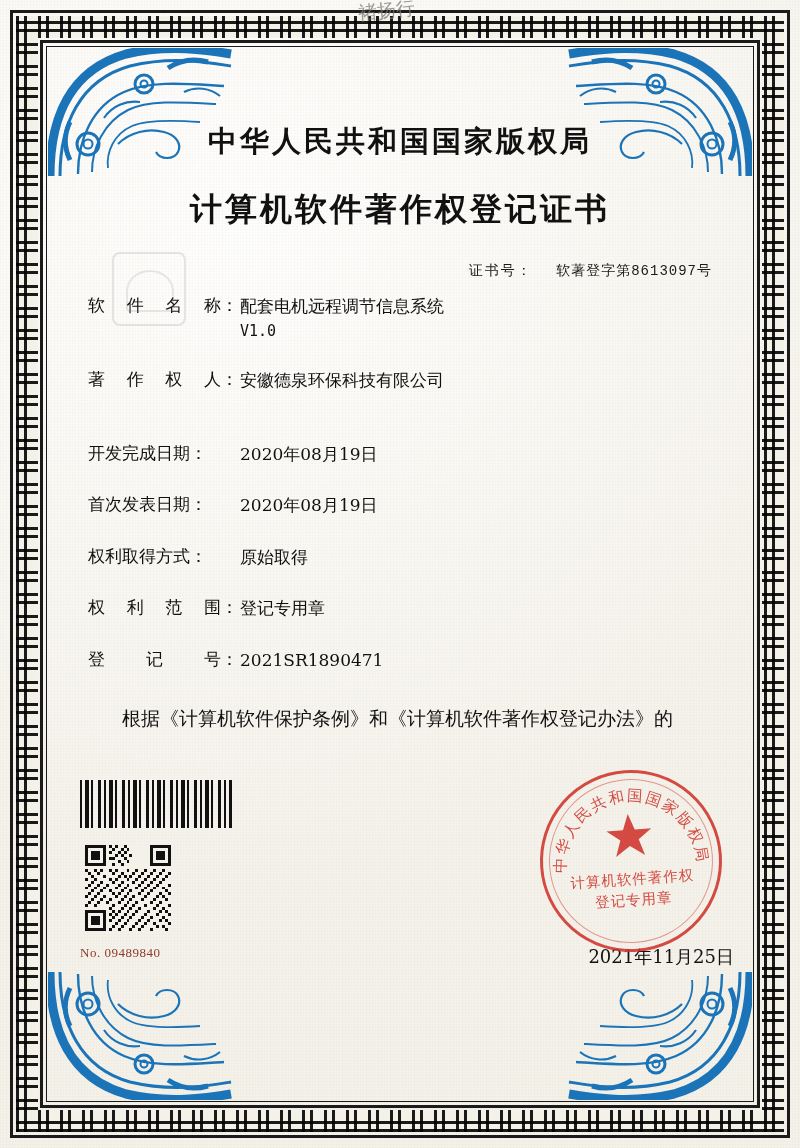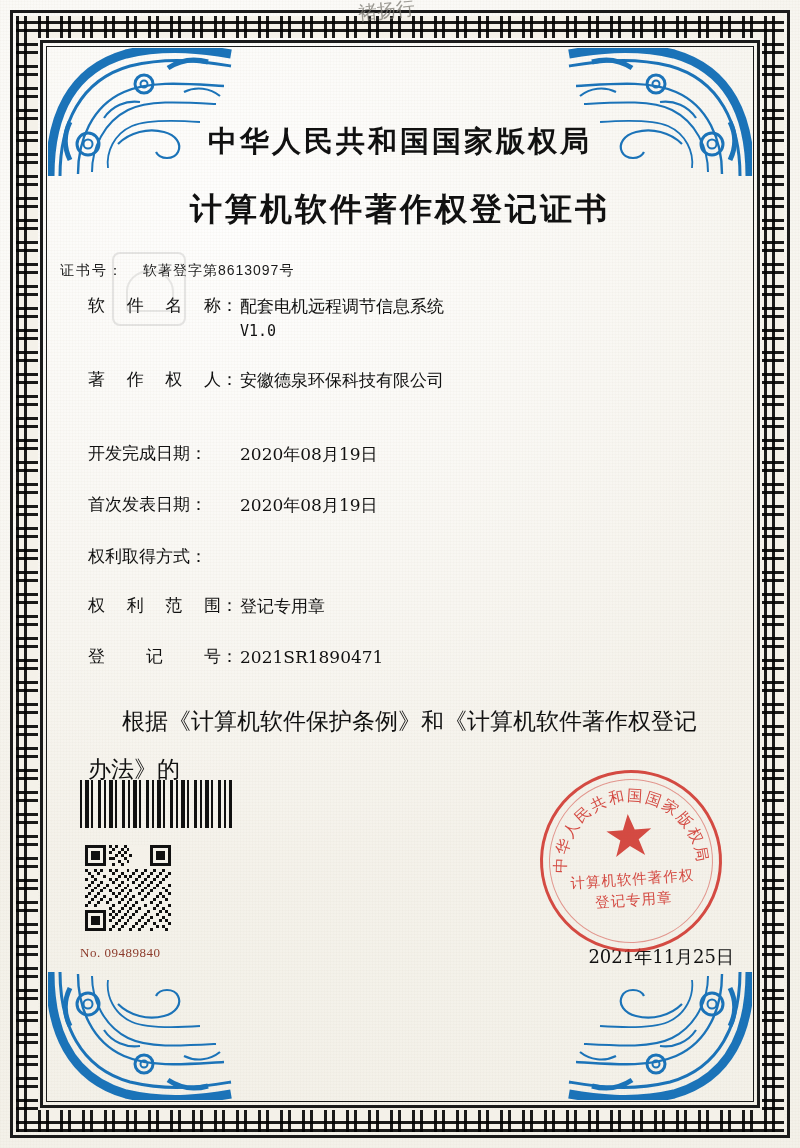--- a/index.html
+++ b/index.html
@@ -120,23 +120,24 @@
   .title-sub {
     font-family: "DejaVu Serif", "Liberation Serif", serif;
     font-size: 32px;
     font-weight: bold;
     letter-spacing: 3px;
     color: #111;
     margin-top: 26px;
   }
 
   .cert-no-row {
+    text-align: right;
     margin-top: 30px;
     padding-right: 28px;
-    font-family: Liberation Sans, sans-serif;
+    font-family: Liberation Mono, monospace;
     font-size: 14px;
     color: #1a1a1a;
     letter-spacing: 1px;
   }
   .cert-no-label { letter-spacing: 2px; }
   .cert-no-value { margin-left: 14px; }
 
   
   .emblem-watermark {
     position: absolute;
@@ -180,21 +181,21 @@
   .field-label.spread > span { display: inline-block; }
   .field-value { flex: 1; line-height: 1.5; }
   .field-value .line2 { display: block; font-family: "DejaVu Sans Mono", "Liberation Mono", monospace; font-size: 15px; }
 
   .gap-row { height: 22px; }
 
   .statement {
     margin-top: 18px;
     padding: 0 30px 0 28px;
     font-family: "DejaVu Serif", "Liberation Serif", serif;
-    font-size: 23px;
+    font-size: 19px;
     color: #111;
     line-height: 2.1;
   }
   .statement .indent { display: block; text-indent: 34px; }
 
   
   .barcode {
     position: absolute;
     left: 80px;
     top: 780px;
@@ -432,20 +433,21 @@
         <div class="field-value">2020年08月19日</div>
       </div>
 
       <div class="field-row">
         <div class="field-label">首次发表日期：</div>
         <div class="field-value">2020年08月19日</div>
       </div>
 
       <div class="field-row">
         <div class="field-label">权利取得方式：</div>
+        <div class="field-value">原始取得</div>
       </div>
 
       <div class="field-row">
         <div class="field-label spread">
           <span>权</span>
           <span>利</span>
           <span>范</span>
           <span>围：</span>
         </div>
         <div class="field-value">登记专用章</div>

